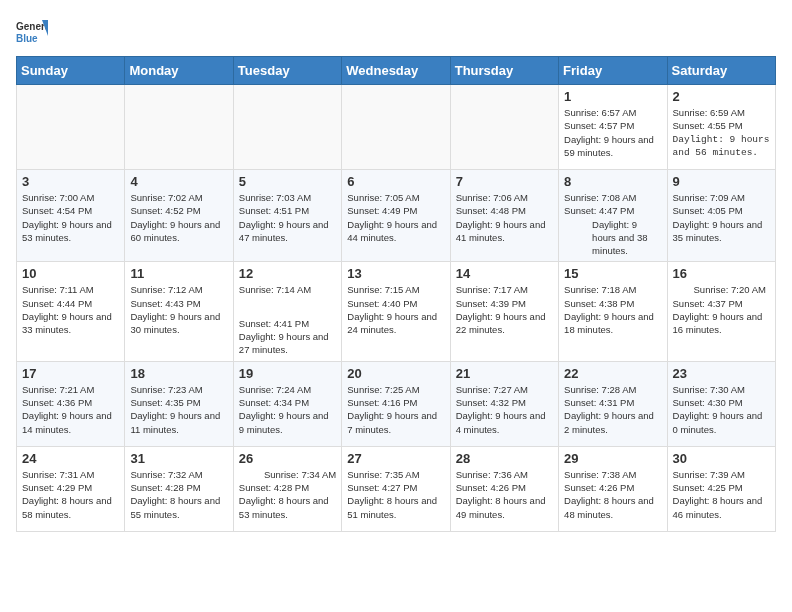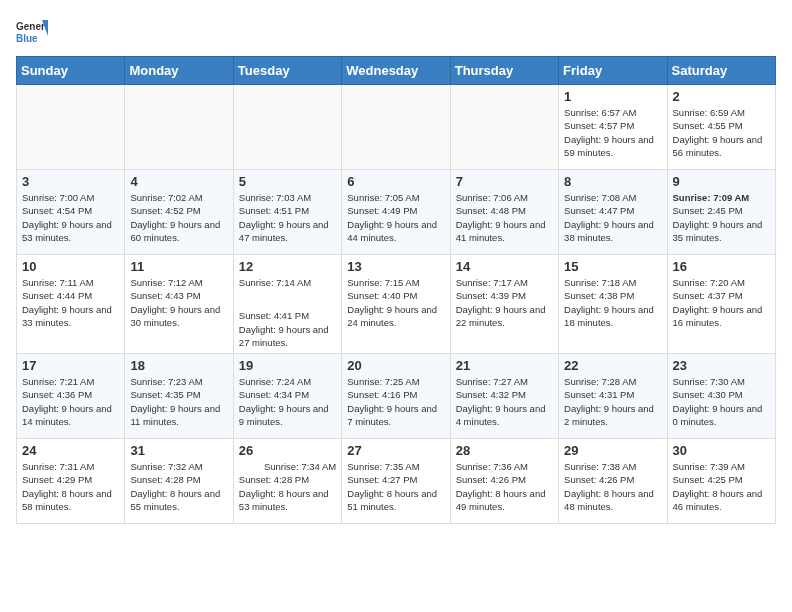--- a/index.html
+++ b/index.html
@@ -117,21 +117,21 @@
         <td>
           <span class="day-number">1</span>
           <div style="line-height: 1.4;">Sunrise: 6:57 AM</div>
           <div style="line-height: 1.4;">Sunset: 4:57 PM</div>
           <div style="line-height: 1.4;">Daylight: 9 hours and 59 minutes.</div>
         </td>
         <td>
           <span class="day-number">2</span>
           <div style="line-height: 1.4;">Sunrise: 6:59 AM</div>
           <div style="line-height: 1.4;">Sunset: 4:55 PM</div>
-          <div style="line-height: 1.4;">Daylight: 9 hours and 56 minutes.</div>
+          <div style="line-height: 1.4; font-family: Liberation Mono, monospace;">Daylight: 9 hours and 56 minutes.</div>
         </td>
       </tr>
       <tr>
         <td>
           <span class="day-number">3</span>
           <div style="line-height: 1.4;">Sunrise: 7:00 AM</div>
           <div style="line-height: 1.4;">Sunset: 4:54 PM</div>
           <div style="line-height: 1.4;">Daylight: 9 hours and 53 minutes.</div>
         </td>
         <td>
@@ -155,26 +155,26 @@
         <td>
           <span class="day-number">7</span>
           <div style="line-height: 1.4;">Sunrise: 7:06 AM</div>
           <div style="line-height: 1.4;">Sunset: 4:48 PM</div>
           <div style="line-height: 1.4;">Daylight: 9 hours and 41 minutes.</div>
         </td>
         <td>
           <span class="day-number">8</span>
           <div style="line-height: 1.4;">Sunrise: 7:08 AM</div>
           <div style="line-height: 1.4;">Sunset: 4:47 PM</div>
-          <div style="line-height: 1.4;">Daylight: 9 hours and 38 minutes.</div>
+          <div style="line-height: 1.4; margin-left: 28px;">Daylight: 9 hours and 38 minutes.</div>
         </td>
         <td>
           <span class="day-number">9</span>
-          <div style="line-height: 1.4; font-weight: bold;">Sunrise: 7:09 AM</div>
-          <div style="line-height: 1.4;">Sunset: 2:45 PM</div>
+          <div style="line-height: 1.4;">Sunrise: 7:09 AM</div>
+          <div style="line-height: 1.4;">Sunset: 4:05 PM</div>
           <div style="line-height: 1.4;">Daylight: 9 hours and 35 minutes.</div>
         </td>
       </tr>
       <tr>
         <td>
           <span class="day-number">10</span>
           <div style="line-height: 1.4;">Sunrise: 7:11 AM</div>
           <div style="line-height: 1.4;">Sunset: 4:44 PM</div>
           <div style="line-height: 1.4;">Daylight: 9 hours and 33 minutes.</div>
         </td>
@@ -203,21 +203,21 @@
           <div style="line-height: 1.4;">Daylight: 9 hours and 22 minutes.</div>
         </td>
         <td>
           <span class="day-number">15</span>
           <div style="line-height: 1.4;">Sunrise: 7:18 AM</div>
           <div style="line-height: 1.4;">Sunset: 4:38 PM</div>
           <div style="line-height: 1.4;">Daylight: 9 hours and 18 minutes.</div>
         </td>
         <td>
           <span class="day-number">16</span>
-          <div style="line-height: 1.4;">Sunrise: 7:20 AM</div>
+          <div style="line-height: 1.4; margin-left: 21px;">Sunrise: 7:20 AM</div>
           <div style="line-height: 1.4;">Sunset: 4:37 PM</div>
           <div style="line-height: 1.4;">Daylight: 9 hours and 16 minutes.</div>
         </td>
       </tr>
       <tr>
         <td>
           <span class="day-number">17</span>
           <div style="line-height: 1.4;">Sunrise: 7:21 AM</div>
           <div style="line-height: 1.4;">Sunset: 4:36 PM</div>
           <div style="line-height: 1.4;">Daylight: 9 hours and 14 minutes.</div>

